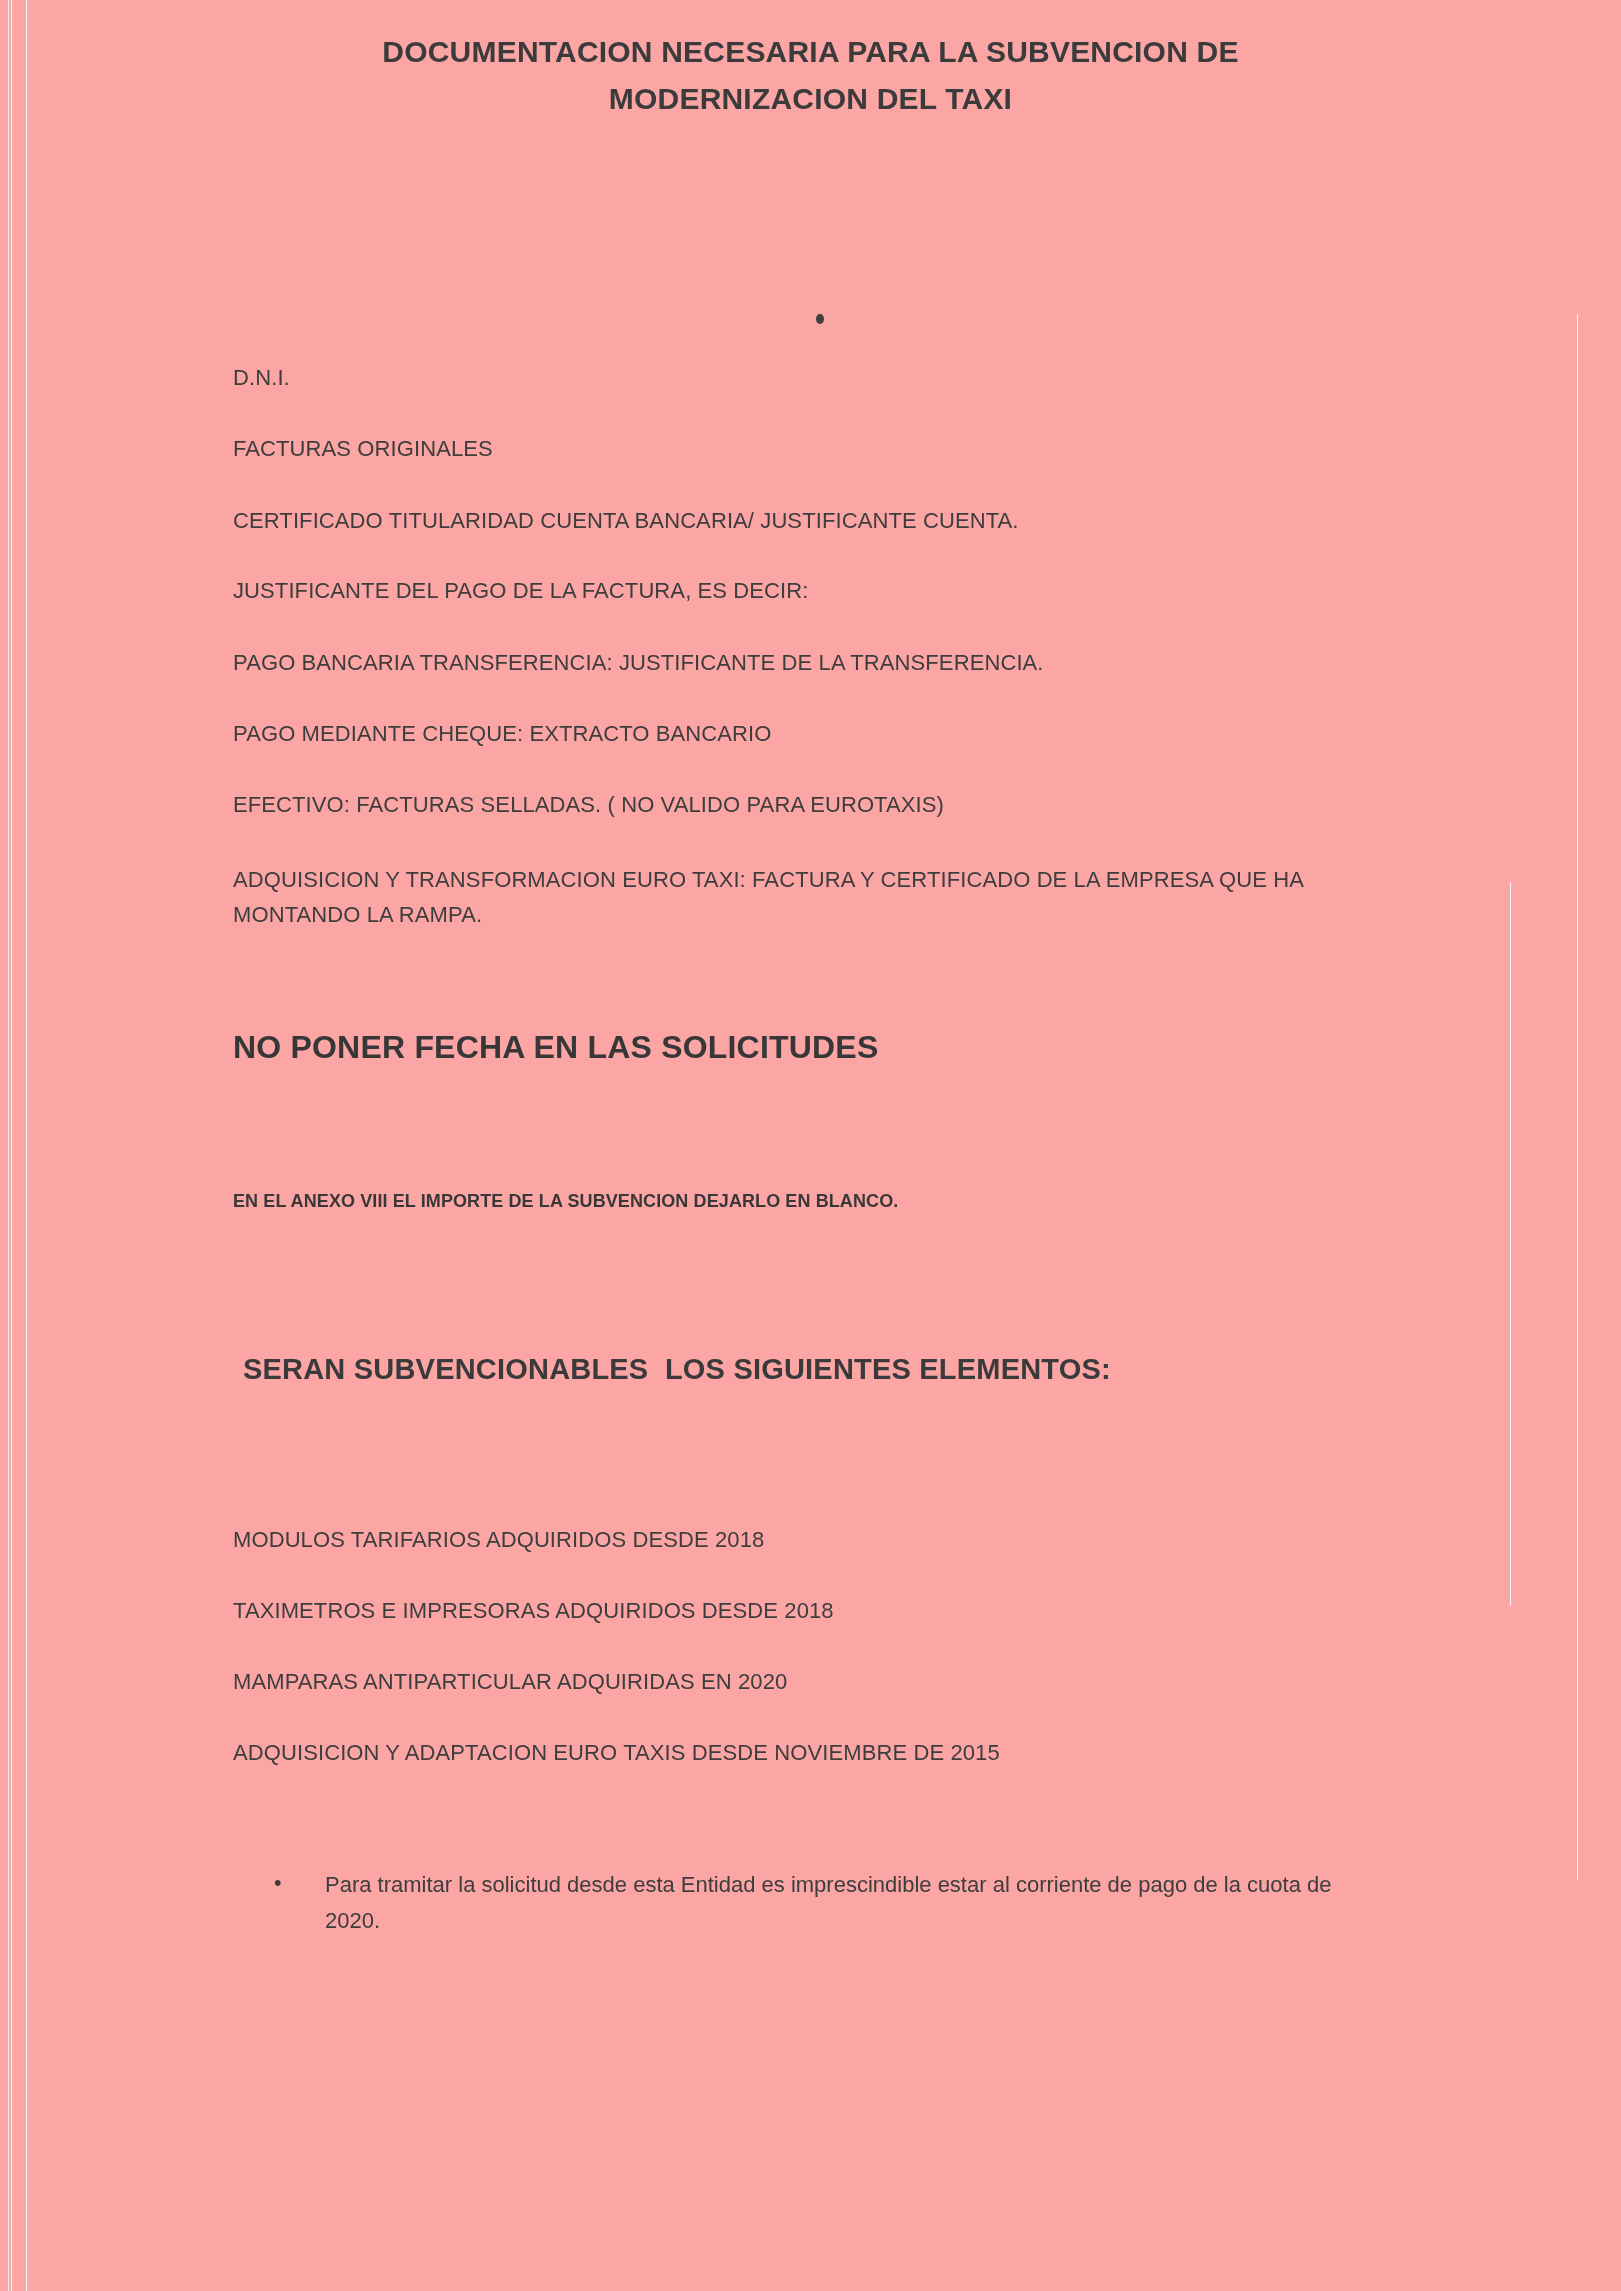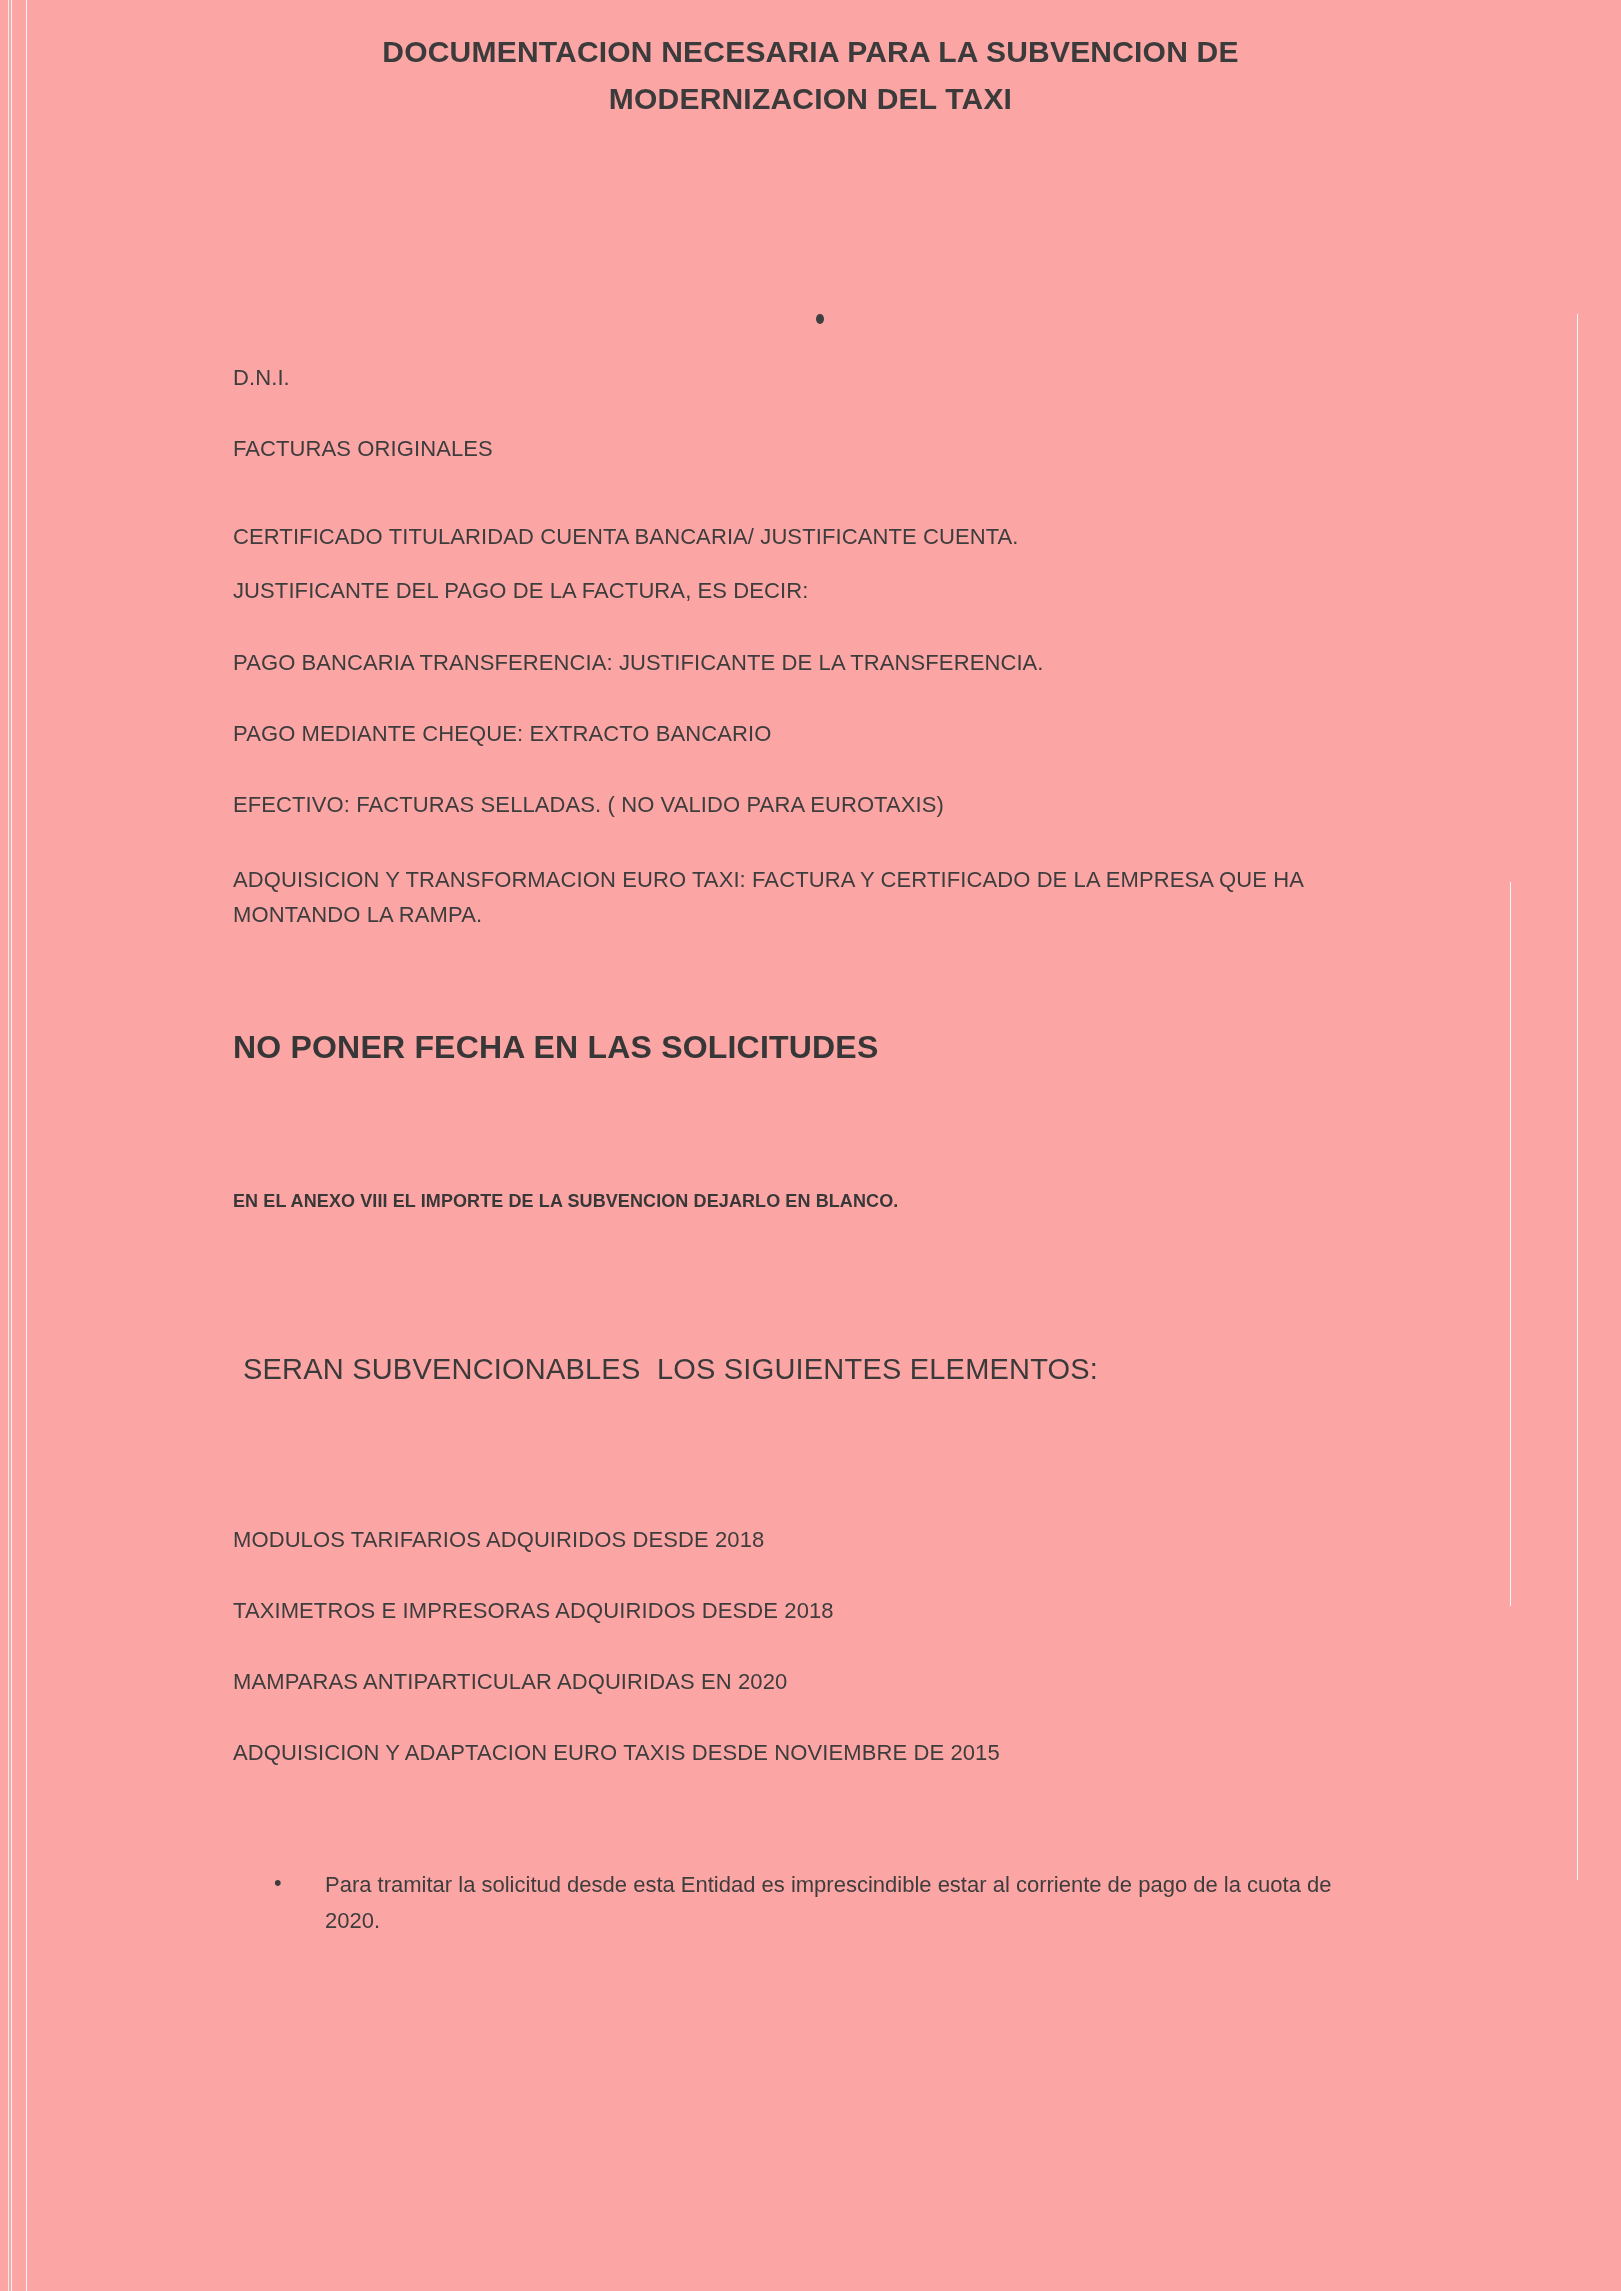--- a/index.html
+++ b/index.html
@@ -92,21 +92,21 @@
     font-size: 18px;
     font-weight: bold;
     color: #383838;
     letter-spacing: 0.1px;
     white-space: pre;
   }
   .heading-section {
     position: absolute;
     left: 243px;
     font-size: 29px;
-    font-weight: normal;
+    font-weight: bold;
     color: #3a3a3a;
     letter-spacing: 0.2px;
     white-space: pre;
   }
 
   .bullet-item {
     position: absolute;
     left: 274px;
     width: 1078px;
     display: flex;
@@ -139,21 +139,21 @@
 
   <div class="doc-title title-line1">DOCUMENTACION NECESARIA PARA LA SUBVENCION DE</div>
   <div class="doc-title title-line2">MODERNIZACION DEL TAXI</div>
 
   <div class="stray-dot"></div>
 
   <div class="body-line" style="top: 365px;">D.N.I.</div>
 
   <div class="body-line" style="top: 436px;">FACTURAS ORIGINALES</div>
 
-  <div class="body-line" style="top: 524px; text-align: right;">CERTIFICADO TITULARIDAD CUENTA BANCARIA/ JUSTIFICANTE CUENTA.</div>
+  <div class="body-line" style="top: 508px; text-align: right;">CERTIFICADO TITULARIDAD CUENTA BANCARIA/ JUSTIFICANTE CUENTA.</div>
 
   <div class="body-line" style="top: 578px;">JUSTIFICANTE DEL PAGO DE LA FACTURA, ES DECIR:</div>
 
   <div class="body-line" style="top: 650px;">PAGO BANCARIA TRANSFERENCIA: JUSTIFICANTE DE LA TRANSFERENCIA.</div>
 
   <div class="body-line" style="top: 721px;">PAGO MEDIANTE CHEQUE: EXTRACTO BANCARIO</div>
 
   <div class="body-line" style="top: 792px;">EFECTIVO: FACTURAS SELLADAS. ( NO VALIDO PARA EUROTAXIS)</div>
 
   <div class="body-para" style="top: 863px;">ADQUISICION Y TRANSFORMACION EURO TAXI: FACTURA Y CERTIFICADO DE LA EMPRESA QUE HA MONTANDO LA RAMPA.</div>

